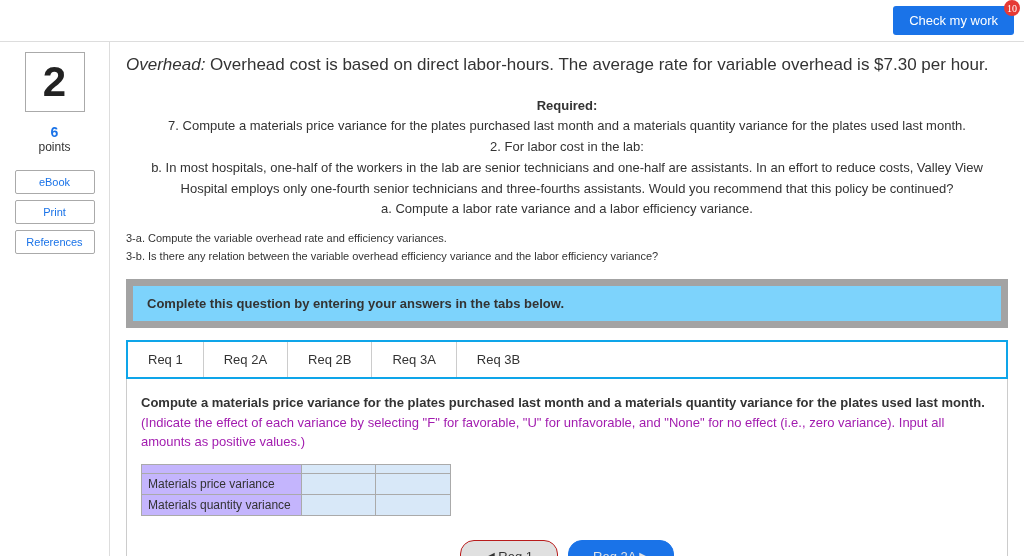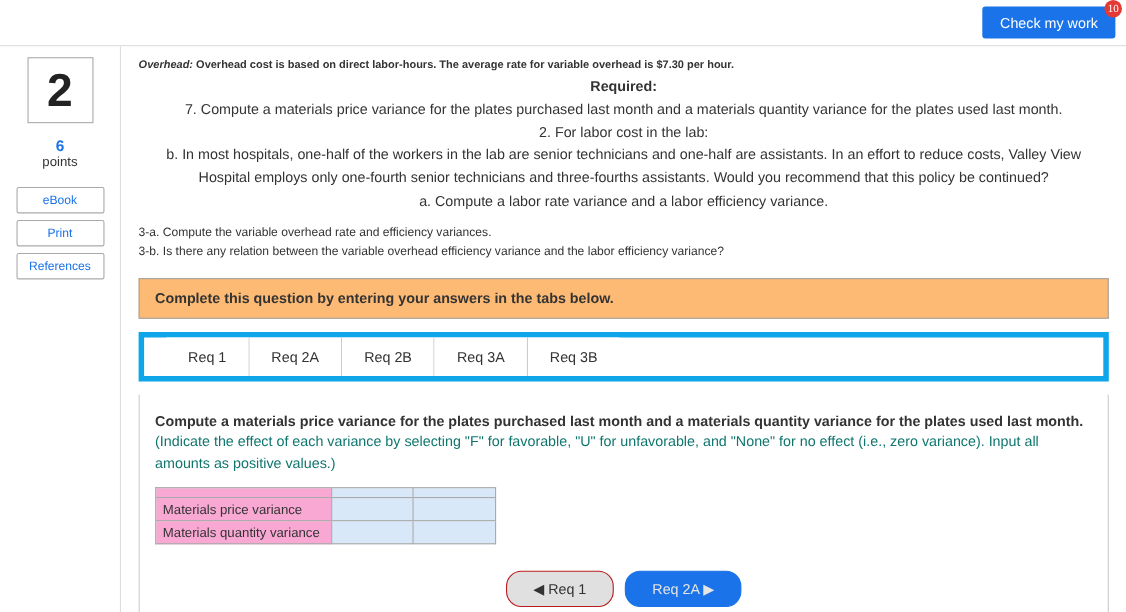--- a/index.html
+++ b/index.html
@@ -93,24 +93,23 @@
       border-radius: 2px;
     }
 
     .content-area {
       flex: 1;
       overflow-y: auto;
       padding: 10px 16px;
     }
 
     .overhead-text {
-      font-size: 10px;
-      margin-bottom: 2px;
+      font-size: 17px;
+      margin-bottom: 18px;
       line-height: 1.5;
-      font-weight: bold;
     }
 
     .overhead-text em {
       font-style: italic;
     }
 
     .required-section {
       margin-bottom: 10px;
       font-size: 13px;
       line-height: 1.6;
@@ -121,33 +120,32 @@
       font-weight: bold;
     }
 
     .question-text {
       font-size: 11px;
       line-height: 1.6;
       margin-bottom: 14px;
     }
 
     .complete-box {
-      background: #fdba74;
-      border: 1px solid #a3a3a3;
+      background: #7dd3fc;
+      border: 7px solid #a3a3a3;
       padding: 10px 14px;
       margin-bottom: 12px;
       font-size: 13px;
       font-weight: bold;
     }
 
     .tabs-row {
       display: flex;
-      border: 5px solid #0ea5e9;
-      margin-bottom: 12px;
-      padding-left: 20px;
+      border: 2px solid #0ea5e9;
+      margin-bottom: 0;
     }
 
     .tab {
       padding: 10px 20px;
       border-right: 1px solid #ccc;
       cursor: pointer;
       font-size: 13px;
       background: #fff;
       flex-shrink: 0;
     }
@@ -171,21 +169,21 @@
       font-size: 13px;
       margin-bottom: 12px;
       line-height: 1.5;
     }
 
     .instruction-text strong {
       font-weight: bold;
     }
 
     .instruction-text .orange-text {
-      color: #0f766e;
+      color: #a21caf;
     }
 
     .variance-table {
       width: 310px;
       border-collapse: collapse;
       margin-bottom: 16px;
     }
 
     .variance-table th {
       background: #c8d8e8;
@@ -196,21 +194,21 @@
     }
 
     .variance-table td {
       border: 1px solid #aaa;
       padding: 3px 6px;
       font-size: 12px;
     }
 
     .variance-table .label-col {
       width: 160px;
-      background: #f9a8d4;
+      background: #c4b5fd;
     }
 
     .variance-table .input-col {
       width: 75px;
       background: #d8e8f8;
     }
 
     .variance-table input {
       width: 100%;
       border: none;

